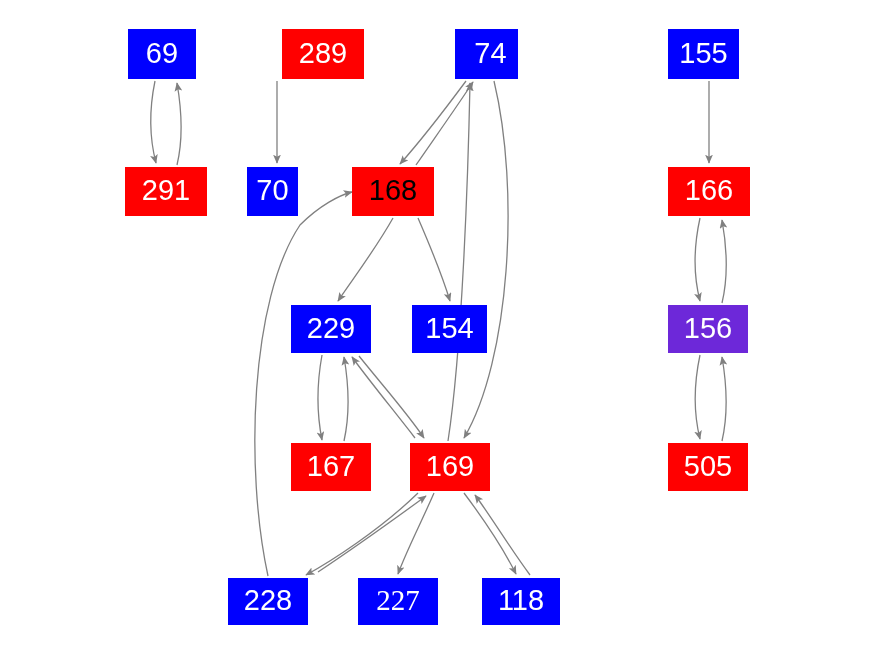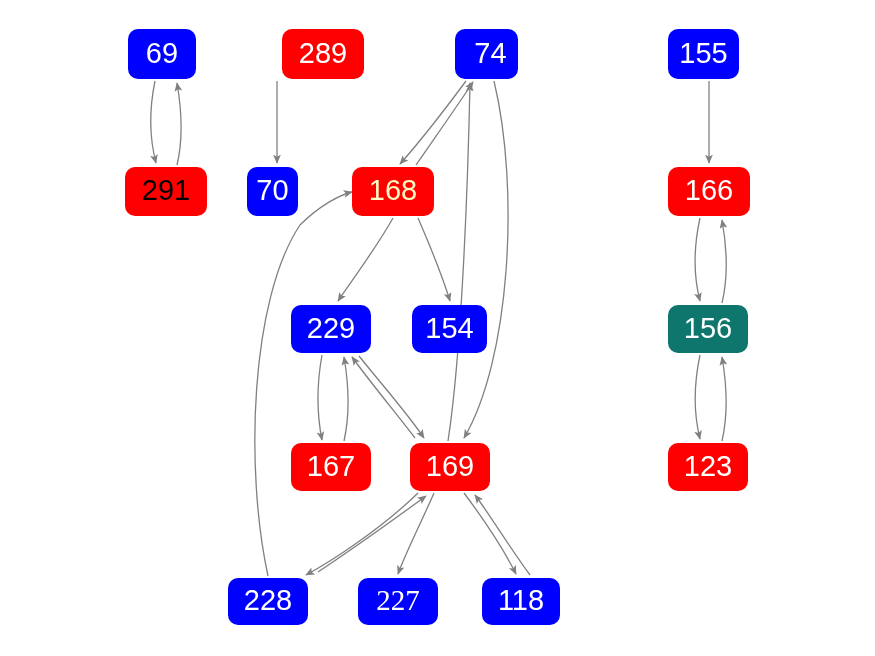--- a/index.html
+++ b/index.html
@@ -30,21 +30,20 @@
     display: flex;
     align-items: center;
     justify-content: center;
     color: #ffffff;
     font-family: "Liberation Sans", sans-serif;
     font-size: 29px;
     line-height: 1;
     letter-spacing: 0px;
     box-sizing: border-box;
     user-select: none;
-    border-radius: 10px;
   }
   .node-label {
     pointer-events: none;
     transform: translateY(-1px);
   }
 </style>
 </head>
 <body>
 
 <div id="canvas">
@@ -89,49 +88,49 @@
       </div>
       <div class="node" style="left: 238px; top: 29px; width: 82px; height: 50px; background: rgb(255, 0, 0); color: rgb(255, 255, 255); margin-left: 44px;">
         <span class="node-label">289</span>
       </div>
       <div class="node" style="left: 455px; top: 29px; width: 63px; height: 50px; background: rgb(0, 0, 255); color: rgb(255, 255, 255); padding-left: 8px;">
         <span class="node-label">74</span>
       </div>
       <div class="node" style="left: 668px; top: 29px; width: 71px; height: 50px; background: rgb(0, 0, 255); color: rgb(255, 255, 255);">
         <span class="node-label">155</span>
       </div>
-      <div class="node" style="left: 125px; top: 167px; width: 82px; height: 49px; background: rgb(255, 0, 0); color: #000000;">
+      <div class="node" style="left: 125px; top: 167px; width: 82px; height: 49px; background: rgb(255, 0, 0); color: #ffffff;">
         <span class="node-label">291</span>
       </div>
       <div class="node" style="left: 247px; top: 167px; width: 51px; height: 49px; background: rgb(0, 0, 255); color: rgb(255, 255, 255); text-align: center;">
         <span class="node-label">70</span>
       </div>
-      <div class="node" style="left: 352px; top: 167px; width: 82px; height: 49px; background: rgb(255, 0, 0); color: #fef9c3;">
+      <div class="node" style="left: 352px; top: 167px; width: 82px; height: 49px; background: rgb(255, 0, 0); color: #000000;">
         <span class="node-label">168</span>
       </div>
       <div class="node" style="left: 668px; top: 167px; width: 82px; height: 49px; background: rgb(255, 0, 0); color: rgb(255, 255, 255);">
         <span class="node-label">166</span>
       </div>
       <div class="node" style="left: 291px; top: 305px; width: 80px; height: 48px; background: rgb(0, 0, 255); color: rgb(255, 255, 255);">
         <span class="node-label">229</span>
       </div>
       <div class="node" style="left: 412px; top: 305px; width: 75px; height: 48px; background: rgb(0, 0, 255); color: rgb(255, 255, 255);">
         <span class="node-label">154</span>
       </div>
-      <div class="node" style="left: 668px; top: 305px; width: 80px; height: 48px; background: #0f766e; color: rgb(255, 255, 255);">
+      <div class="node" style="left: 668px; top: 305px; width: 80px; height: 48px; background: #6d28d9; color: rgb(255, 255, 255);">
         <span class="node-label">156</span>
       </div>
       <div class="node" style="left: 291px; top: 443px; width: 80px; height: 48px; background: rgb(255, 0, 0); color: rgb(255, 255, 255);">
         <span class="node-label">167</span>
       </div>
       <div class="node" style="left: 410px; top: 443px; width: 80px; height: 48px; background: rgb(255, 0, 0); color: rgb(255, 255, 255);">
         <span class="node-label">169</span>
       </div>
       <div class="node" style="left: 668px; top: 443px; width: 80px; height: 48px; background: rgb(255, 0, 0); color: rgb(255, 255, 255);">
-        <span class="node-label">123</span>
+        <span class="node-label">505</span>
       </div>
       <div class="node" style="left: 228px; top: 578px; width: 80px; height: 47px; background: rgb(0, 0, 255); color: rgb(255, 255, 255);">
         <span class="node-label">228</span>
       </div>
       <div class="node" style="left: 358px; top: 578px; width: 80px; height: 47px; background: rgb(0, 0, 255); color: rgb(255, 255, 255); font-family: Liberation Serif, serif;">
         <span class="node-label">227</span>
       </div>
       <div class="node" style="left: 482px; top: 578px; width: 78px; height: 47px; background: rgb(0, 0, 255); color: rgb(255, 255, 255);">
         <span class="node-label">118</span>
       </div>

